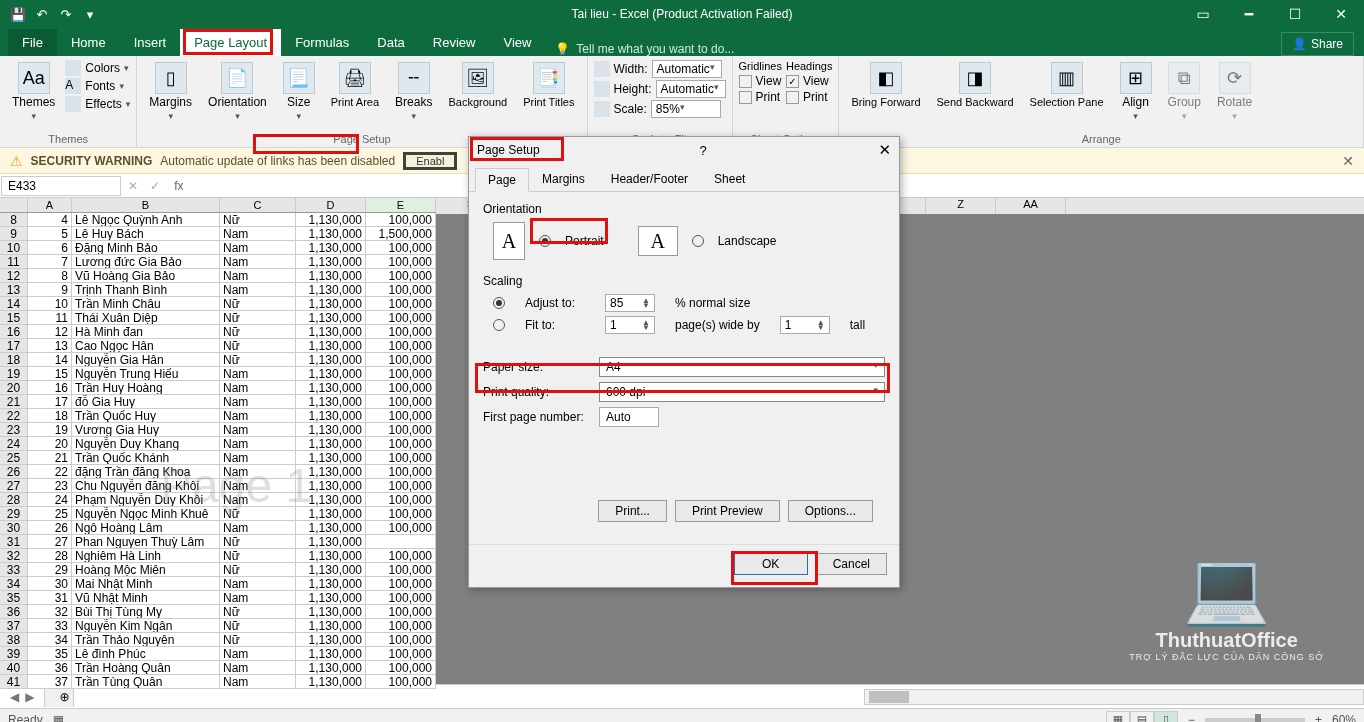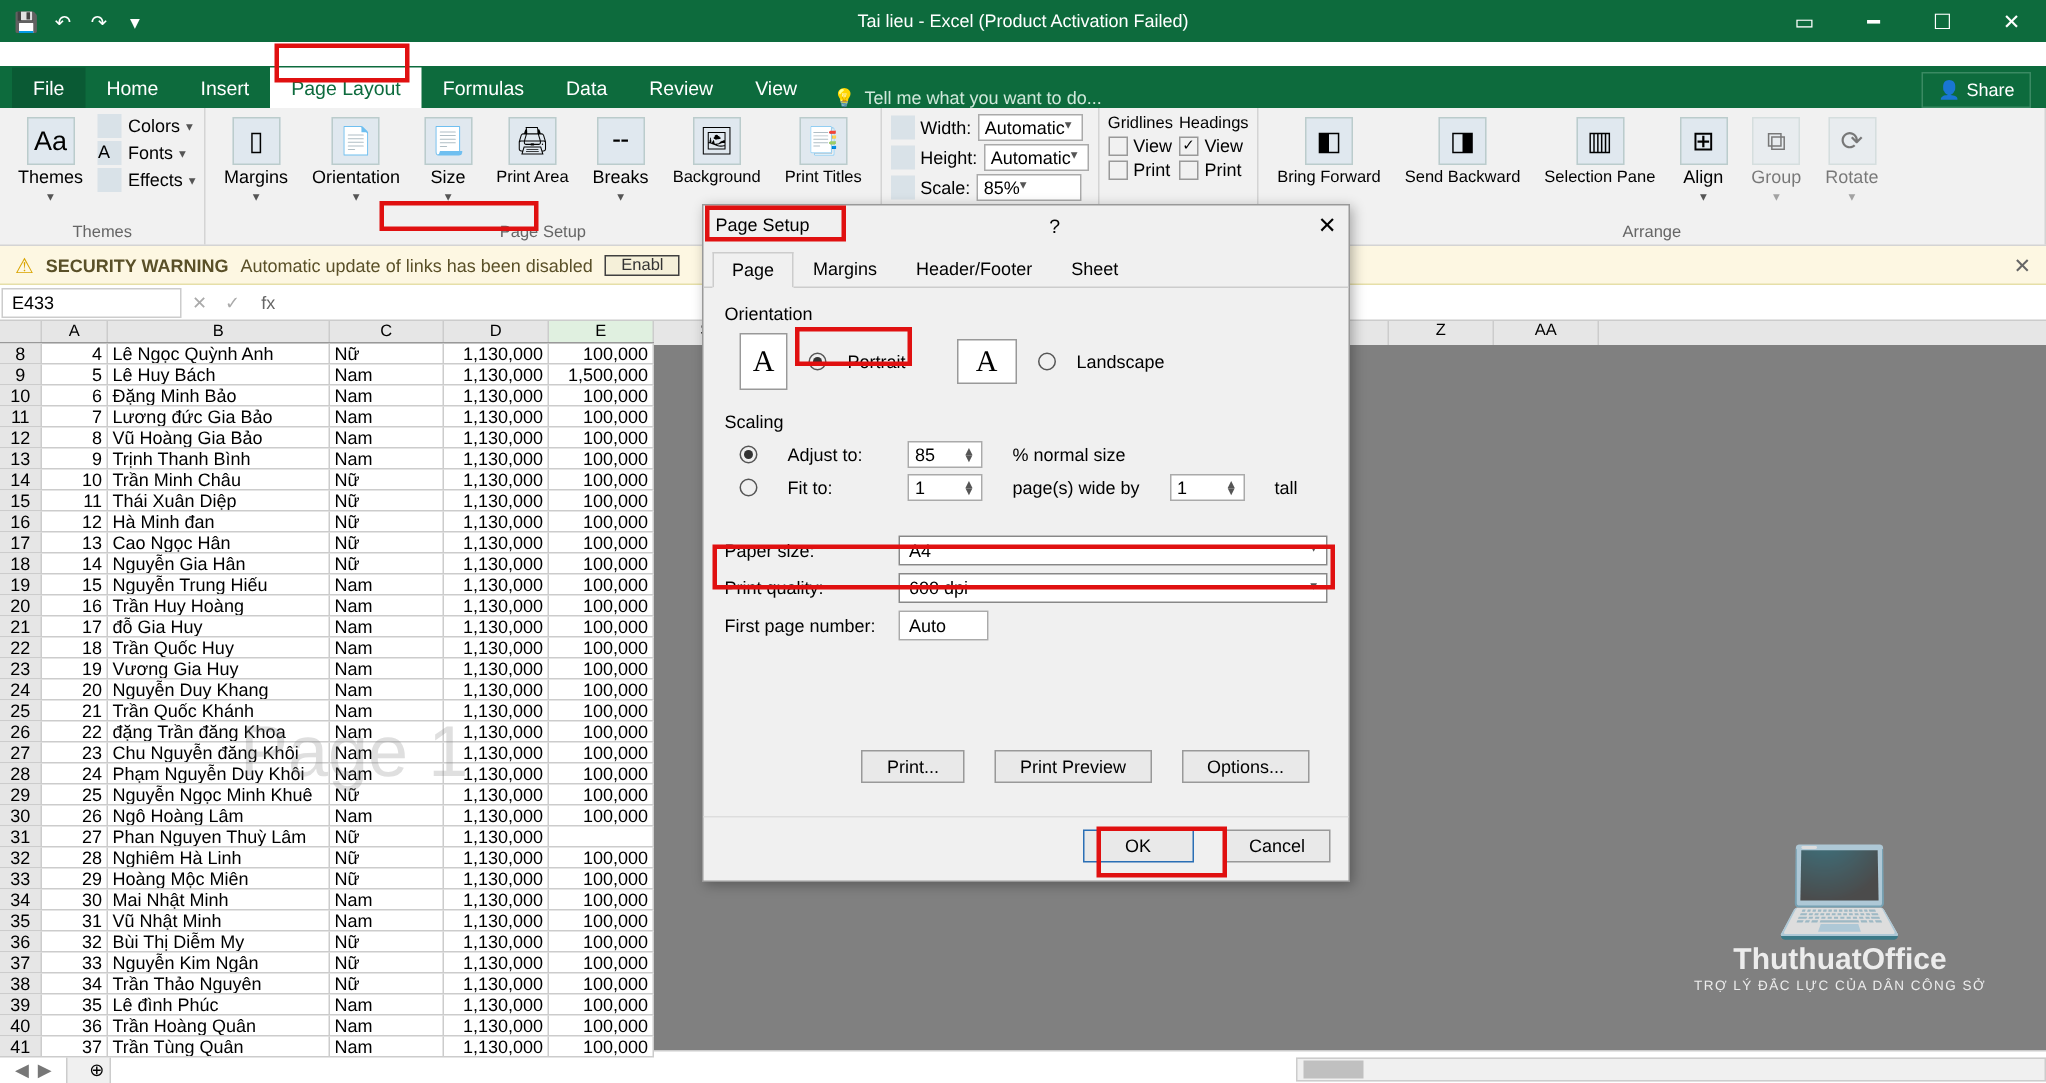--- a/index.html
+++ b/index.html
@@ -7,21 +7,21 @@
 
 
 .titlebar { height: 28px; background: #0d6b3d; display: flex; align-items: center; color: #fff; position: relative; }
 .qat { display: flex; align-items: center; gap: 4px; padding-left: 8px; }
 .qat .ico { width: 20px; height: 20px; display: flex; align-items: center; justify-content: center; font-size: 13px; color: #fff; }
 .titlebar .title { position: absolute; left: 50%; transform: translateX(-50%); font-size: 12px; }
 .win-controls { margin-left: auto; display: flex; }
 .win-controls div { width: 46px; height: 28px; display: flex; align-items: center; justify-content: center; font-size: 14px; }
 
 
-.tabs { height: 28px; background: #0d6b3d; display: flex; align-items: flex-end; color: #fff; padding-left: 8px; margin-top: 16px; }
+.tabs { height: 28px; background: #0d6b3d; display: flex; align-items: flex-end; color: #fff; padding-left: 8px; }
 .tab { padding: 6px 14px; font-size: 13px; cursor: pointer; }
 .tab.active { background: #fff; color: #0d6b3d; }
 .tab.file { background: #0a5a34; }
 .tellme { margin-left: 10px; display: flex; align-items: center; gap: 6px; color: #d0e8db; }
 .share-btn { margin-left: auto; margin-right: 10px; padding: 4px 10px; border: 1px solid #3a8a63; display: flex; align-items: center; gap: 4px; }
 
 
 .ribbon { height: 92px; background: #f1f1f1; border-bottom: 1px solid #d4d4d4; display: flex; }
 .group { border-right: 1px solid #d4d4d4; padding: 4px 6px 2px; display: flex; flex-direction: column; }
 .group-body { flex: 1; display: flex; align-items: flex-start; gap: 4px; }
@@ -32,21 +32,21 @@
 .small-rows { display: flex; flex-direction: column; gap: 2px; }
 .small-row { display: flex; align-items: center; gap: 4px; font-size: 11px; white-space: nowrap; }
 .small-row .sico { width: 16px; height: 16px; background: #d9e2e8; display: inline-block; }
 .drop { font-size: 9px; color: #555; }
 .checkbox { width: 13px; height: 13px; border: 1px solid #999; display: inline-flex; align-items: center; justify-content: center; font-size: 10px; }
 .spin-input { border: 1px solid #aaa; padding: 1px 4px; width: 70px; display: flex; justify-content: flex-start; background: #fff; }
 
 
 .sec-warn { height: 26px; background: #fdf7e2; border-bottom: 1px solid #e6dfa8; display: flex; align-items: center; padding: 0 10px; font-size: 12px; gap: 8px; color: #5a5028; }
 .sec-warn .shield { color: #d9a400; font-size: 14px; }
-.enable-btn { border: 1px solid #404040; padding: 0 10px; background: #f5f0d9; font-size: 11px; color: #333; }
+.enable-btn { border: 3px solid #404040; padding: 0 10px; background: #f5f0d9; font-size: 11px; color: #333; }
 .sec-close { margin-left: auto; font-size: 14px; color: #666; cursor: pointer; }
 
 
 .fbar { height: 24px; background: #fff; border-bottom: 1px solid #ccc; display: flex; align-items: center; }
 .namebox { width: 120px; border: 1px solid #ccc; padding: 2px 6px; margin: 1px; font-size: 12px; }
 .fbar .fx { padding: 0 8px; color: #666; }
 
 
 .grid-wrap { position: relative; background: #808080; height: 486px; }
 .grid { background: #fff; width: 436px; }
@@ -99,21 +99,21 @@
 .page-icon.land { width: 40px; height: 30px; }
 .radio { width: 12px; height: 12px; border: 1px solid #555; border-radius: 50%; display: inline-flex; align-items: center; justify-content: center; }
 .radio.on::after { content: ""; width: 6px; height: 6px; background: #333; border-radius: 50%; }
 .scale-row { display: flex; align-items: center; gap: 20px; font-size: 12px; margin: 4px 0 4px 10px; }
 .num-input { border: 1px solid #aaa; background: #fff; width: 50px; padding: 1px 4px; display: inline-flex; justify-content: space-between; align-items: center; }
 .num-input .spn { font-size: 8px; line-height: 5px; color: #555; }
 .form-row { display: flex; align-items: center; font-size: 12px; margin: 5px 0; }
 .form-row label { width: 116px; }
 .select { flex: 1; border: 1px solid #888; background: #fff; padding: 2px 6px; display: flex; justify-content: space-between; cursor: pointer; }
 .txt-input { border: 1px solid #aaa; background: #fff; padding: 2px 6px; width: 60px; }
-.dlg-btns { display: flex; justify-content: flex-end; gap: 20px; padding: 8px 12px 12px; }
+.dlg-btns { display: flex; justify-content: flex-end; gap: 8px; padding: 8px 12px 12px; }
 .btn { border: 1px solid #999; background: #e9e9e9; padding: 3px 16px; font-size: 12px; cursor: pointer; }
 .btn.primary { border: 1px solid #2a6fb5; }
 
 
 .redbox { position: absolute; border: 3px solid #e01010; pointer-events: none; }
 
 
 .wm { position: absolute; right: 40px; bottom: 60px; text-align: center; color: #fff; opacity: 0.85; pointer-events: none; }
 .wm .wm-icon { font-size: 70px; }
 .wm .wm-text { font-size: 20px; font-weight: bold; }
@@ -574,21 +574,21 @@
           <div class="rh">35</div>
           <div class="cA">31</div>
           <div class="cB">Vũ Nhật Minh</div>
           <div class="cC">Nam</div>
           <div class="cD">1,130,000</div>
           <div class="cE">100,000</div>
         </div>
         <div class="row">
           <div class="rh">36</div>
           <div class="cA">32</div>
-          <div class="cB">Bùi Thị Diễm My</div>
+          <div class="cB">Bùi Thị Tùng My</div>
           <div class="cC">Nữ</div>
           <div class="cD">1,130,000</div>
           <div class="cE">100,000</div>
         </div>
         <div class="row">
           <div class="rh">37</div>
           <div class="cA">33</div>
           <div class="cB">Nguyễn Kim Ngân</div>
           <div class="cC">Nữ</div>
           <div class="cD">1,130,000</div>

